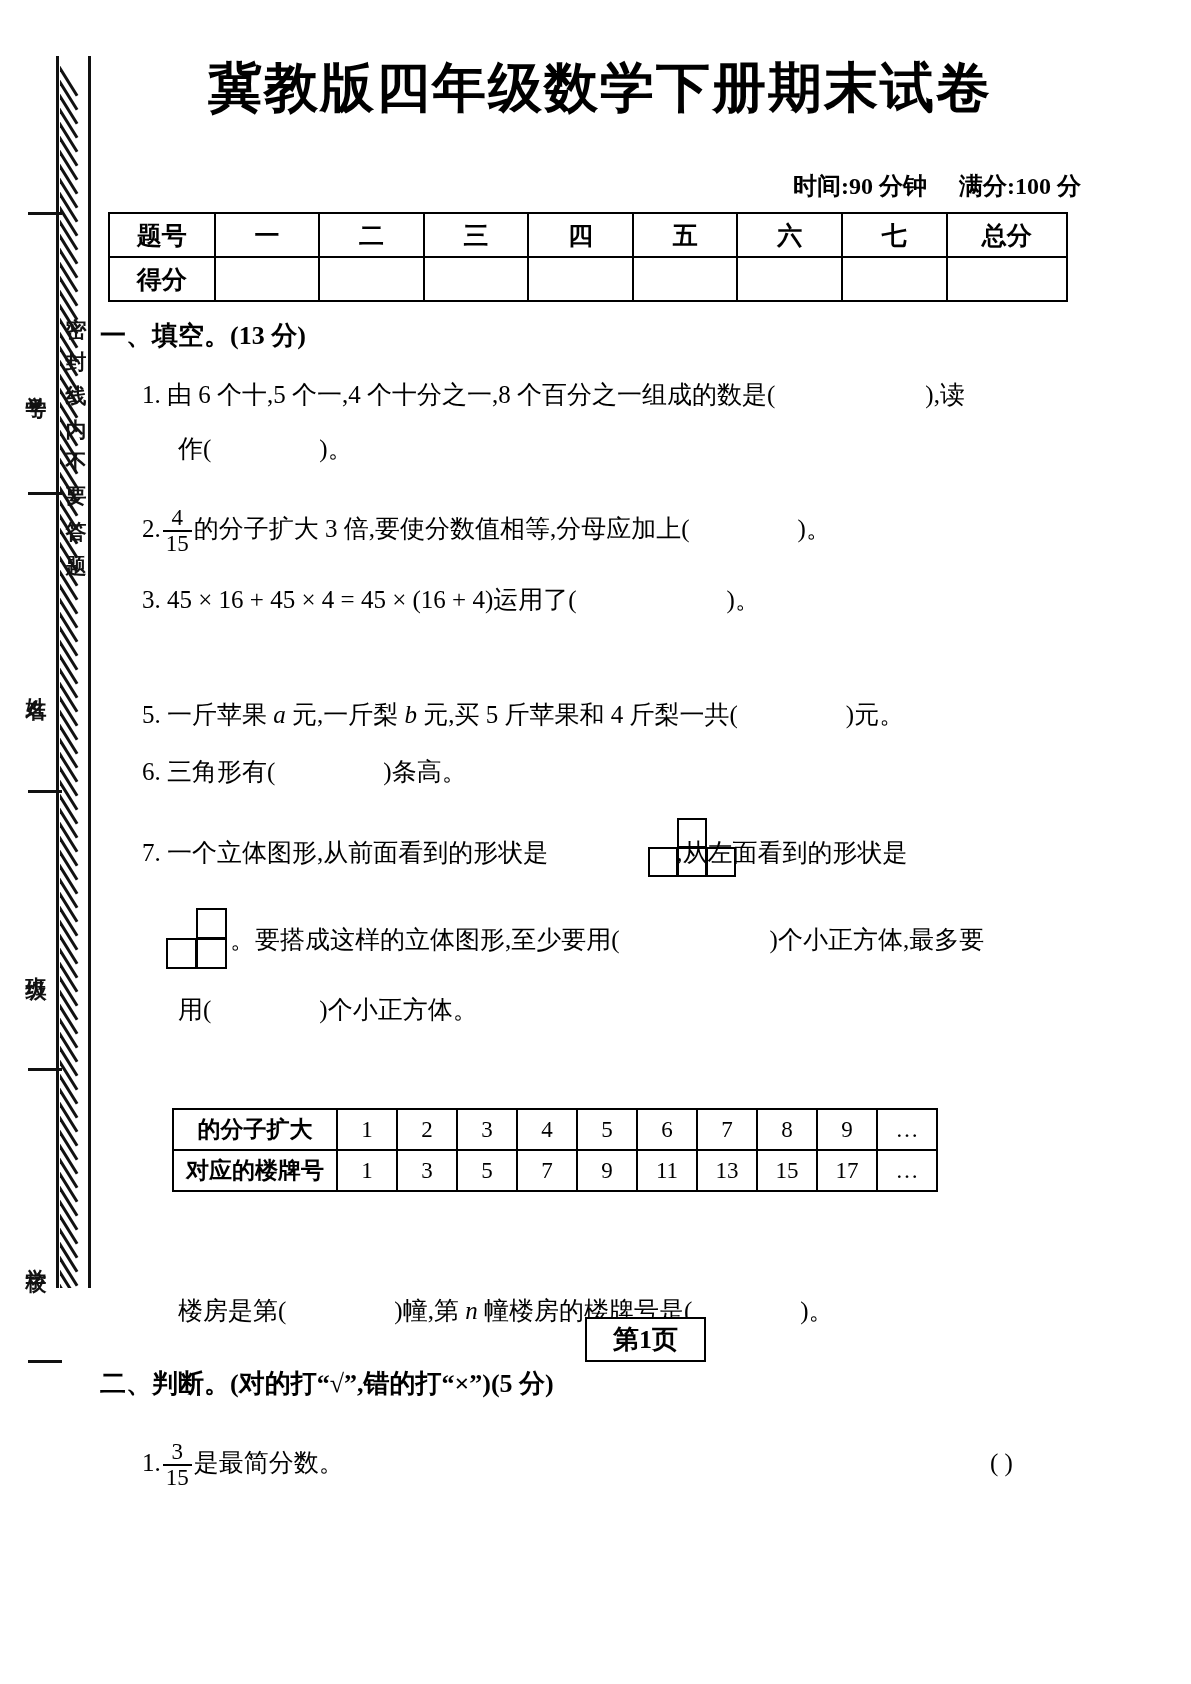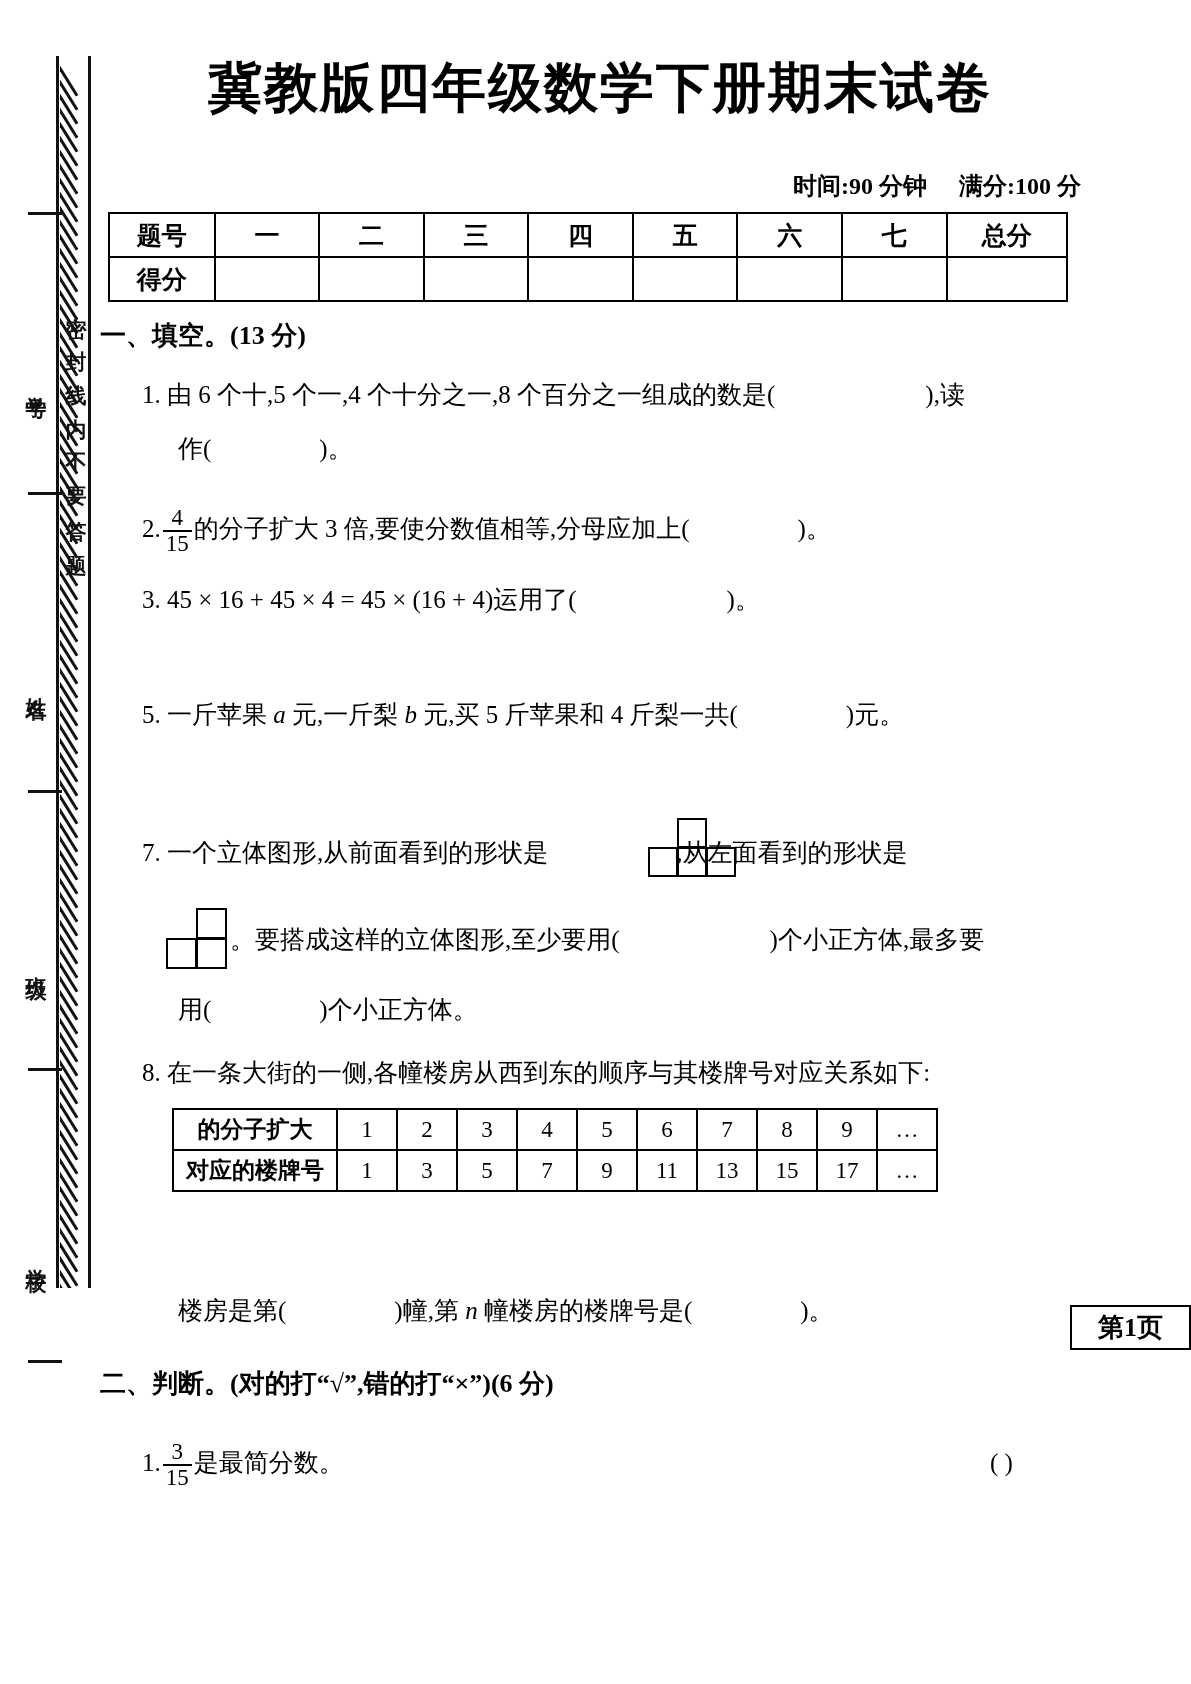--- a/index.html
+++ b/index.html
@@ -112,21 +112,21 @@
     position:absolute;left:72px;top:1108px;border-collapse:collapse;
   }
   #building-table td{
     border:2px solid #000;height:37px;text-align:center;vertical-align:middle;
     font-size:23px;font-weight:bold;
   }
   #building-table td.rowname{width:160px;font-size:23px;}
   #building-table td.num{width:56px;font-weight:normal;font-size:23px;}
 
   #page-footer{
-    position:absolute;left:0;bottom:70px;width:1091px;text-align:right;
+    position:absolute;left:0;bottom:58px;width:1091px;text-align:center;
   }
   #page-footer span{
     display:inline-block;border:2px solid #000;padding:3px 26px;
     font-weight:bold;font-size:26px;background:#fff;
   }
 </style>
 </head>
 <body>
 
 <div id="seal-sidebar">
@@ -289,20 +289,23 @@
 
   <div class="q q-ind" style="top:585px;">
     <span>3. 45 × 16 + 45 × 4 = 45 × (16 + 4)运用了(</span><span class="blank-lg"></span><span>)。</span>
   </div>
 
 
   <div class="q q-ind" style="top:700px;">
     <span>5. 一斤苹果 </span><span class="ital">a</span><span> 元,一斤梨 </span><span class="ital">b</span><span> 元,买 5 斤苹果和 4 斤梨一共(</span><span class="blank-md"></span><span>)元。</span>
   </div>
 
+  <div class="q q-ind" style="top:757px;">
+    <span>6. 三角形有(</span><span class="blank-md"></span><span>)条高。</span>
+  </div>
 
   <div class="q q-ind" style="top:838px;">
     <span>7. 一个立体图形,从前面看到的形状是</span><span style="display:inline-block;width:128px;"></span><span>,从左面看到的形状是</span>
   </div>
 
   <div class="shape" style="left:548px;top:818px;width:120px;height:60px;">
     <div class="cell" style="left:29px;top:0;width:30px;height:30px;"></div>
     <div class="cell" style="left:0px;top:29px;width:30px;height:30px;"></div>
     <div class="cell" style="left:29px;top:29px;width:30px;height:30px;"></div>
     <div class="cell" style="left:58px;top:29px;width:30px;height:30px;"></div>
@@ -315,21 +318,20 @@
   </div>
 
   <div class="q" style="left:130px;top:925px;">
     <span>。要搭成这样的立体图形,至少要用(</span><span class="blank-lg"></span><span>)个小正方体,最多要</span>
   </div>
 
   <div class="q q-ind2" style="top:995px;">
     <span>用(</span><span class="blank-md"></span><span>)个小正方体。</span>
   </div>
 
-  <div class="q q-ind" style="top:1058px;">8. 在一条大街的一侧,各幢楼房从西到东的顺序与其楼牌号对应关系如下:</div>
 
   <table id="building-table">
     <tbody>
         <tr>
       <td class="rowname">的分子扩大</td>
       <td class="num">1</td>
       <td class="num">2</td>
       <td class="num">3</td>
       <td class="num">4</td>
       <td class="num">5</td>
@@ -353,21 +355,21 @@
       <td class="num">…</td>
     </tr>
   </tbody>
     </table>
 
 
   <div class="q q-ind2" style="top:1296px;">
     <span>楼房是第(</span><span class="blank-md"></span><span>)幢,第 </span><span class="ital">n</span><span> 幢楼房的楼牌号是(</span><span class="blank-md"></span><span>)。</span>
   </div>
 
-  <div class="section-head" style="top:1366px;">二、判断。(对的打“√”,错的打“×”)(6 分)</div>
+  <div class="section-head" style="top:1366px;">二、判断。(对的打“√”,错的打“×”)(5 分)</div>
 
   <div class="q q-ind" style="top:1440px;">
     <span>1.</span><span class="frac"><span class="num">3</span><span class="den">15</span></span><span>是最简分数。</span>
   </div>
   <div class="q" style="left:890px;top:1448px;">(            )</div>
 
   <div id="page-footer">
     <span>第1页</span>
   </div>
 </div>

